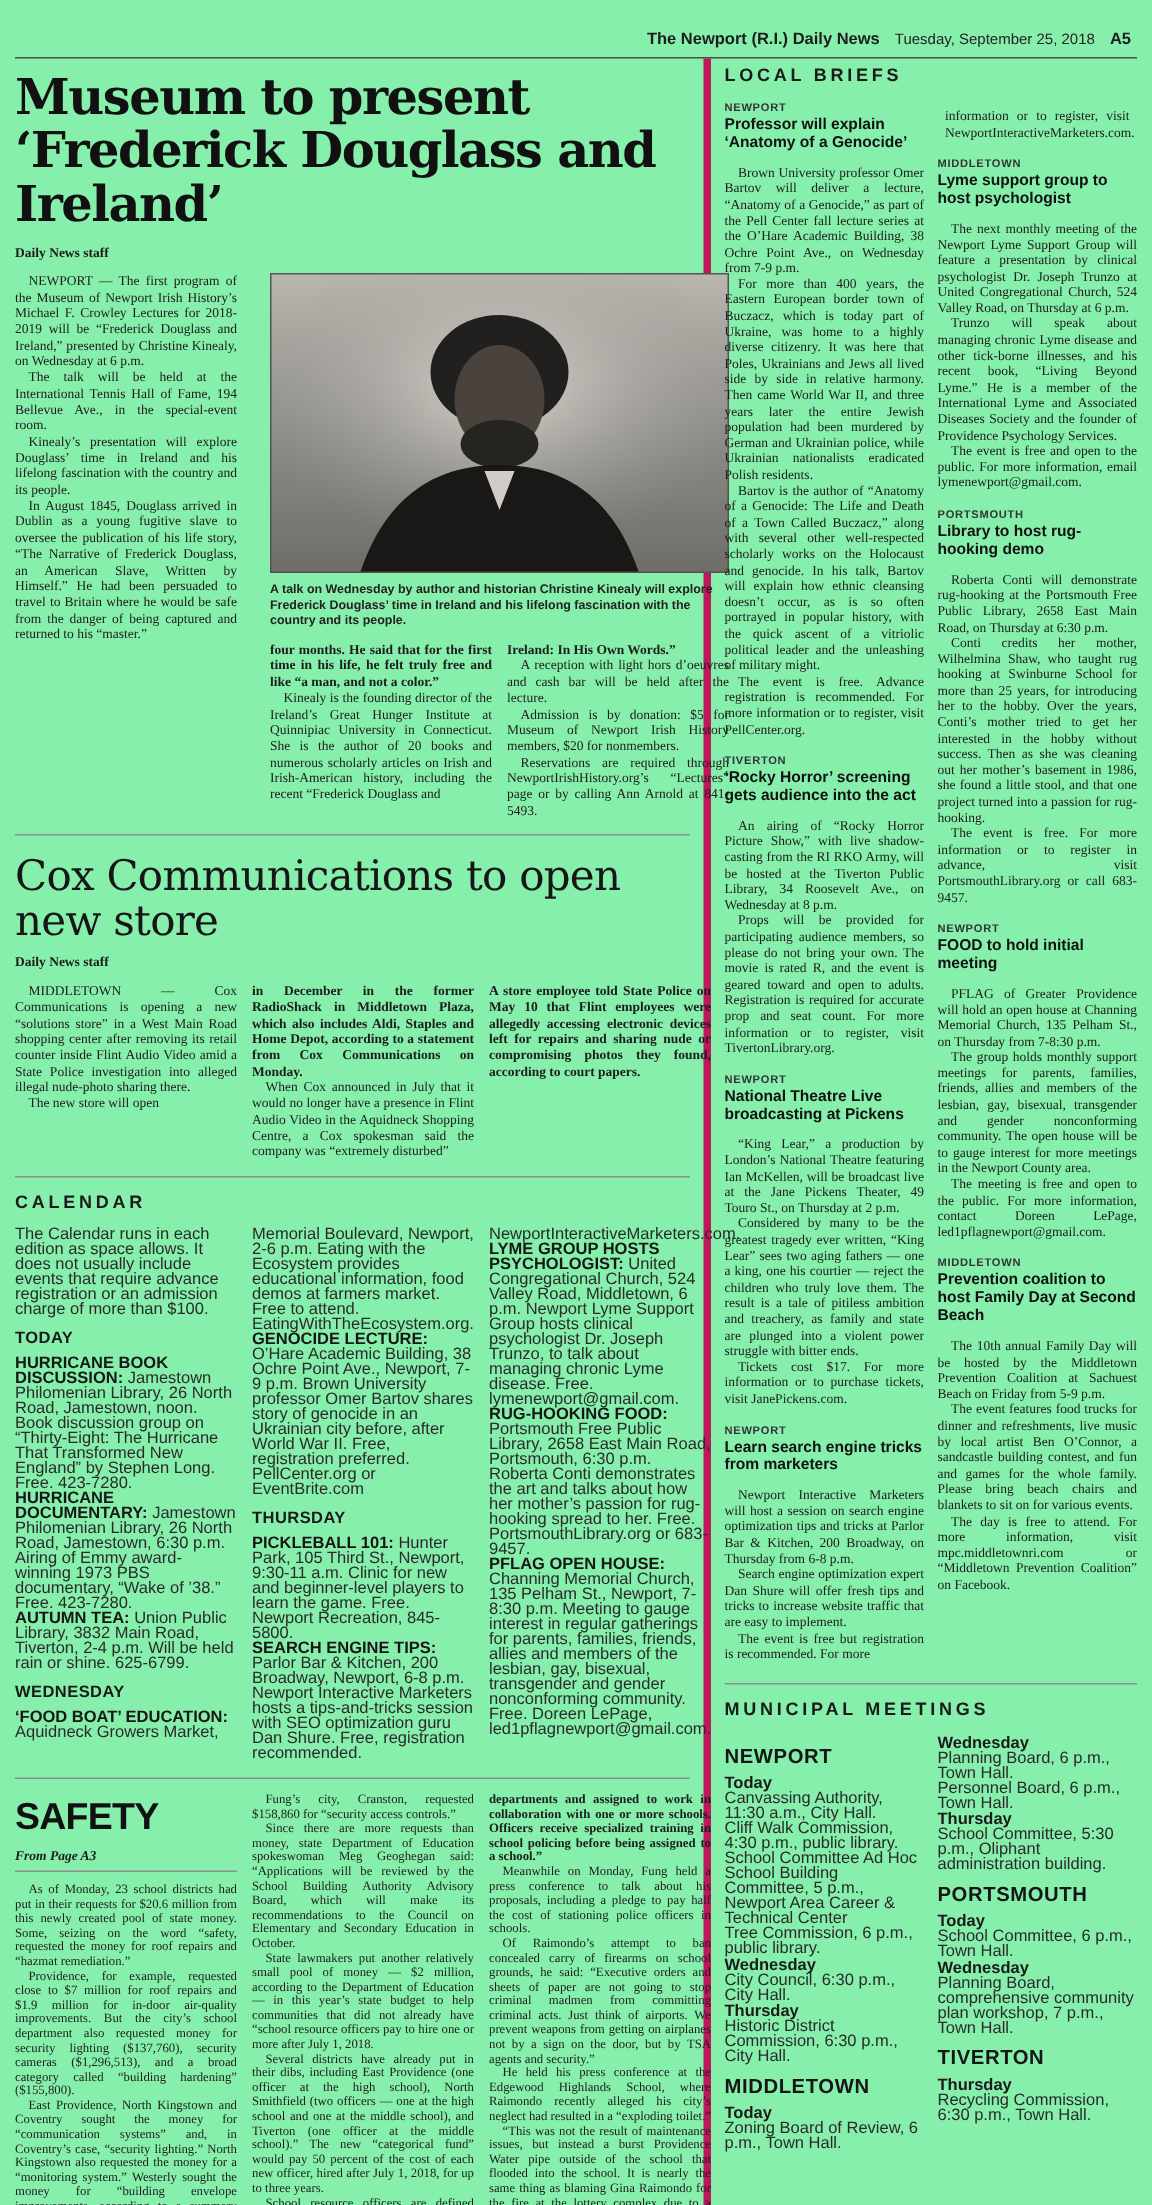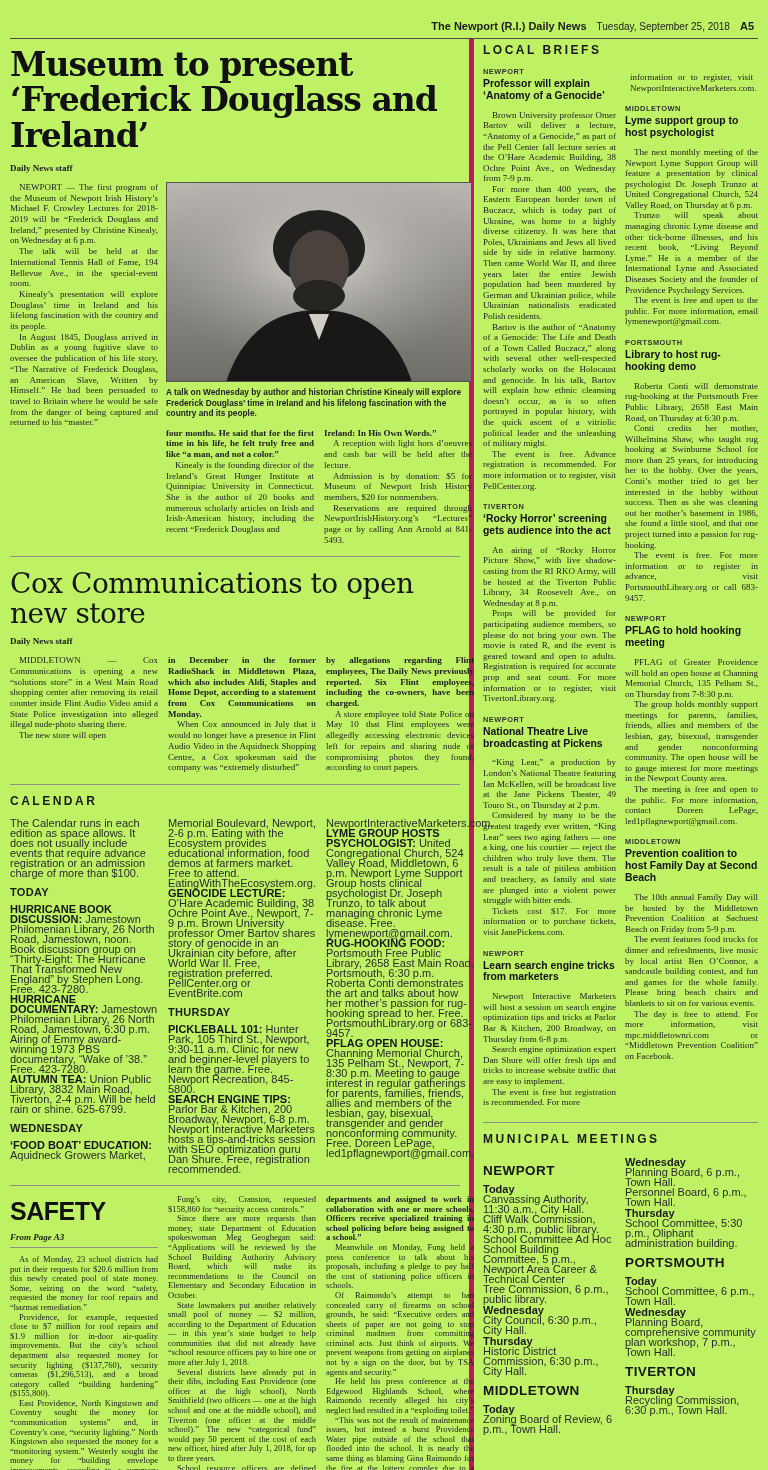--- a/index.html
+++ b/index.html
@@ -1,17 +1,17 @@
 <!DOCTYPE html>
 <html><head>
 <meta charset="utf-8">
 <style>
   html,body{margin:0;padding:0;background:#e9e9e9;}
   .page{
-    position:relative;width:768px;height:1470px;margin:0 auto;background:#bef264;
+    position:relative;width:768px;height:1470px;margin:0 auto;background:#86efac;
     box-sizing:border-box;padding:6px 10px 0 10px;overflow:hidden;
     font-family:"Liberation Serif", serif;color:#1c1c1c;
   }
   
   .masthead{display:flex;justify-content:flex-end;align-items:baseline;gap:10px;
     padding:14px 4px 6px 4px;border-bottom:1px solid #4a4a4a;}
   .masthead .paper{font-family:"Liberation Sans",sans-serif;font-weight:bold;font-size:11px;}
   .masthead .date{font-family:"Liberation Sans",sans-serif;font-size:10px;color:#222;}
   .masthead .pageno{font-family:"Liberation Sans",sans-serif;font-weight:bold;font-size:11px;}
   
@@ -23,21 +23,21 @@
     letter-spacing:-1px;margin:8px 0 10px 0;color:#111;}
   .headline2{font-family:"DejaVu Serif",serif;font-weight:400;font-size:28px;line-height:1.05;
     letter-spacing:-0.5px;margin:12px 0 8px 0;color:#161616;}
   .byline{font-size:9px;font-weight:bold;margin:2px 0 9px 0;}
   
   .cols{display:flex;gap:10px;}
   .ncol{width:148px;flex:0 0 148px;}
   .serif p{font-size:9px;line-height:10.7px;text-align:justify;margin:0;text-indent:9px;}
   .contfirst p:first-child{text-indent:0;font-weight:bold;}
   
-  .art1{display:flex;gap:8px;}
+  .art1{display:flex;gap:22px;}
   .rightpart{width:306px;flex:0 0 306px;}
   .photo{width:306px;height:200px;background:#888;overflow:hidden;}
   .caption{font-family:"Liberation Sans",sans-serif;font-weight:bold;font-size:8.3px;
     line-height:1.28;margin:5px 0 9px 0;color:#222;}
   .two{display:flex;gap:10px;}
   .two .ncol{width:148px;flex:0 0 148px;}
   
   hr.rule{border:none;border-top:1px solid #8f8f8a;margin:11px 0 9px 0;}
   
   .sechead{font-family:"Liberation Sans",sans-serif;font-weight:bold;font-size:12px;
@@ -146,21 +146,20 @@
       <div class="cols">
         <div class="ncol serif">
             <p>MIDDLETOWN — Cox Communications is opening a new “solutions store” in a West Main Road shopping center after removing its retail counter inside Flint Audio Video amid a State Police investigation into alleged illegal nude-photo sharing there.</p>
             <p>The new store will open</p>
           </div>
         <div class="ncol serif contfirst">
             <p>in December in the former RadioShack in Middletown Plaza, which also includes Aldi, Staples and Home Depot, according to a statement from Cox Communications on Monday.</p>
             <p>When Cox announced in July that it would no longer have a presence in Flint Audio Video in the Aquidneck Shopping Centre, a Cox spokesman said the company was “extremely disturbed”</p>
           </div>
         <div class="ncol serif contfirst">
-            <p>by allegations regarding Flint employees, The Daily News previously reported. Six Flint employees, including the co-owners, have been charged.</p>
             <p>A store employee told State Police on May 10 that Flint employees were allegedly accessing electronic devices left for repairs and sharing nude or compromising photos they found, according to court papers.</p>
           </div>
       </div>
 
       <hr class="rule">
 
       <div class="sechead">CALENDAR</div>
       <div class="cols sans-list">
         <div class="ncol">
             <p class="ln">The Calendar runs in each edition as space allows. It does not usually include events that require advance registration or an admission charge of more than $100.</p>
@@ -272,21 +271,21 @@
               <div class="kicker">PORTSMOUTH</div>
               <div class="btitle">Library to host rug-hooking demo</div>
               <div class="paras">
                 <p>Roberta Conti will demonstrate rug-hooking at the Portsmouth Free Public Library, 2658 East Main Road, on Thursday at 6:30 p.m.</p>
                 <p>Conti credits her mother, Wilhelmina Shaw, who taught rug hooking at Swinburne School for more than 25 years, for introducing her to the hobby. Over the years, Conti’s mother tried to get her interested in the hobby without success. Then as she was cleaning out her mother’s basement in 1986, she found a little stool, and that one project turned into a passion for rug-hooking.</p>
                 <p>The event is free. For more information or to register in advance, visit PortsmouthLibrary.org or call 683-9457.</p>
               </div>
             </div>
             <div class="brief">
               <div class="kicker">NEWPORT</div>
-              <div class="btitle">PFLAG to hold hooking meeting</div>
+              <div class="btitle">FOOD to hold initial meeting</div>
               <div class="paras">
                 <p>PFLAG of Greater Providence will hold an open house at Channing Memorial Church, 135 Pelham St., on Thursday from 7-8:30 p.m.</p>
                 <p>The group holds monthly support meetings for parents, families, friends, allies and members of the lesbian, gay, bisexual, transgender and gender nonconforming community. The open house will be to gauge interest for more meetings in the Newport County area.</p>
                 <p>The meeting is free and open to the public. For more information, contact Doreen LePage, led1pflagnewport@gmail.com.</p>
               </div>
             </div>
             <div class="brief">
               <div class="kicker">MIDDLETOWN</div>
               <div class="btitle">Prevention coalition to host Family Day at Second Beach</div>
               <div class="paras">

